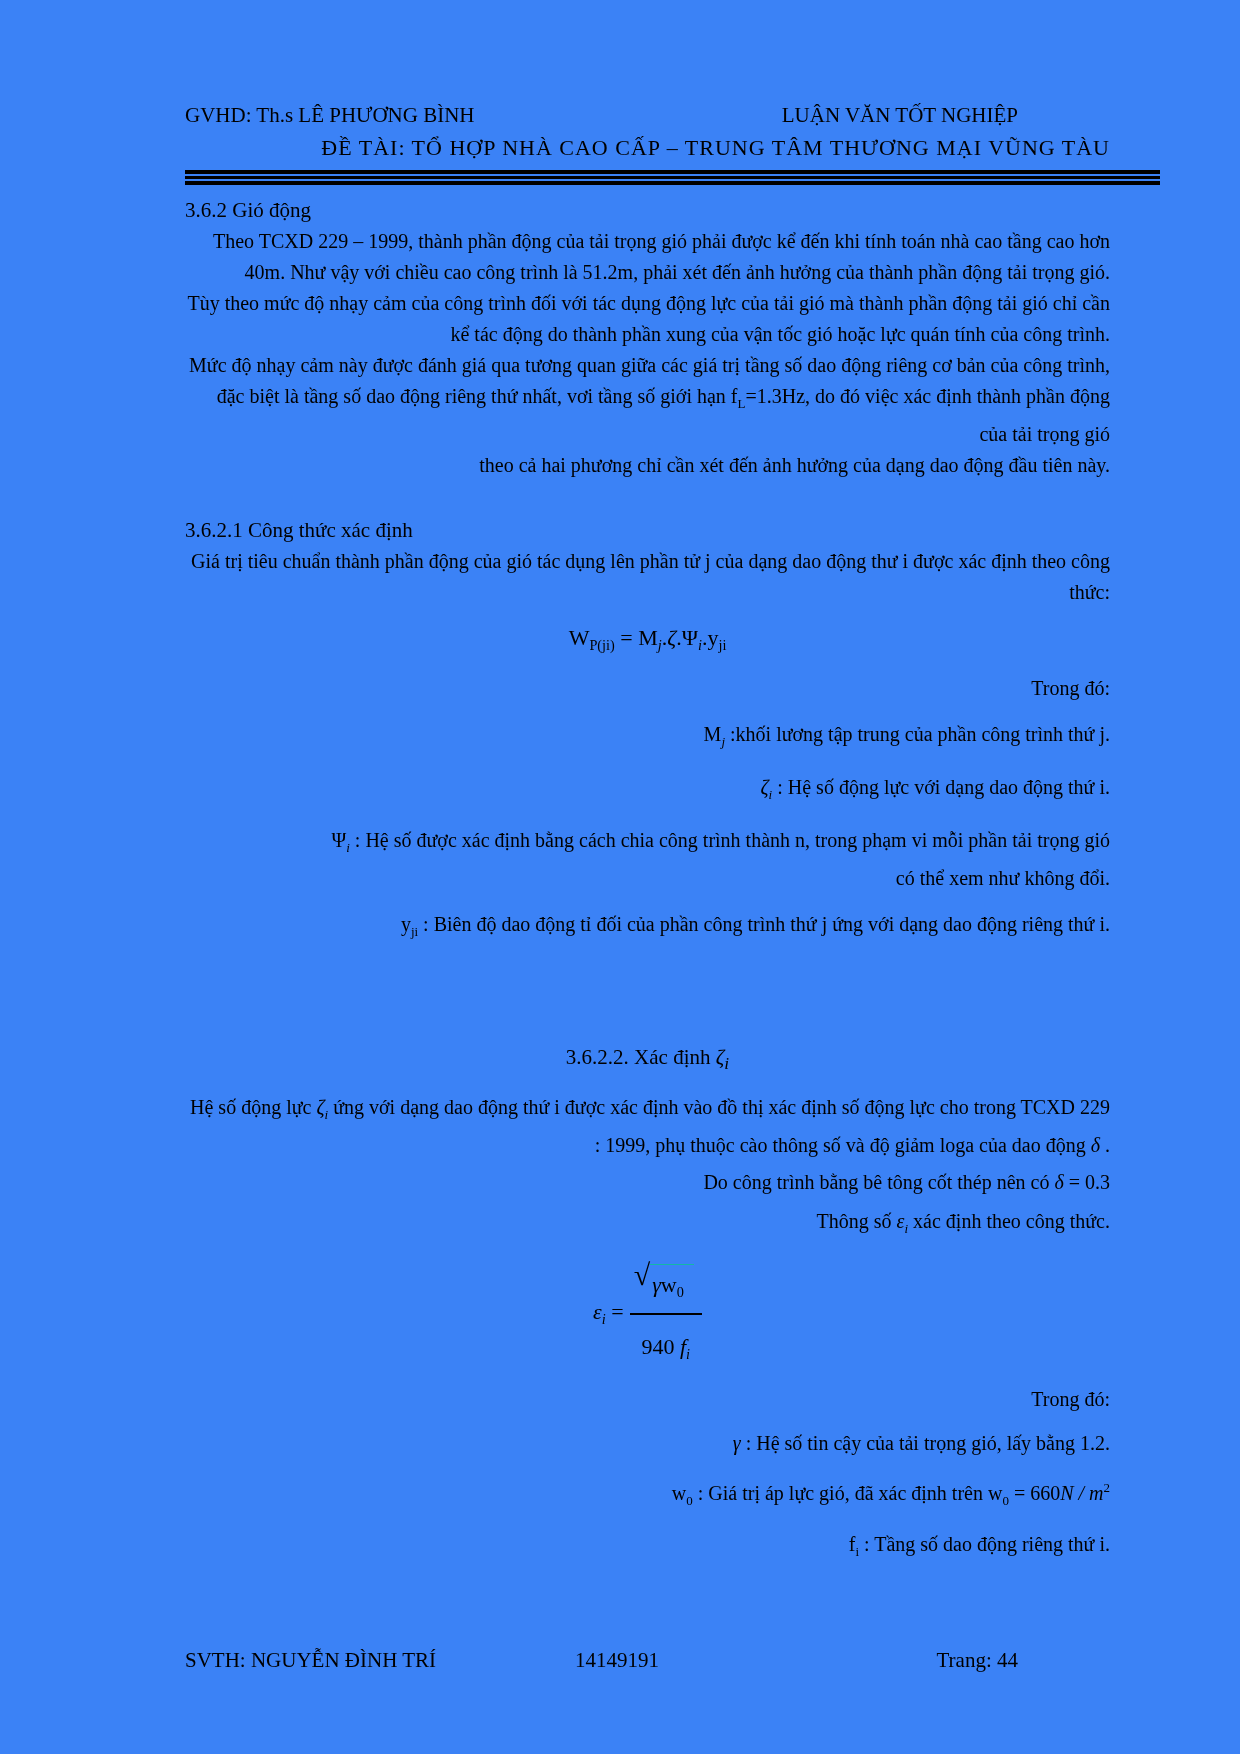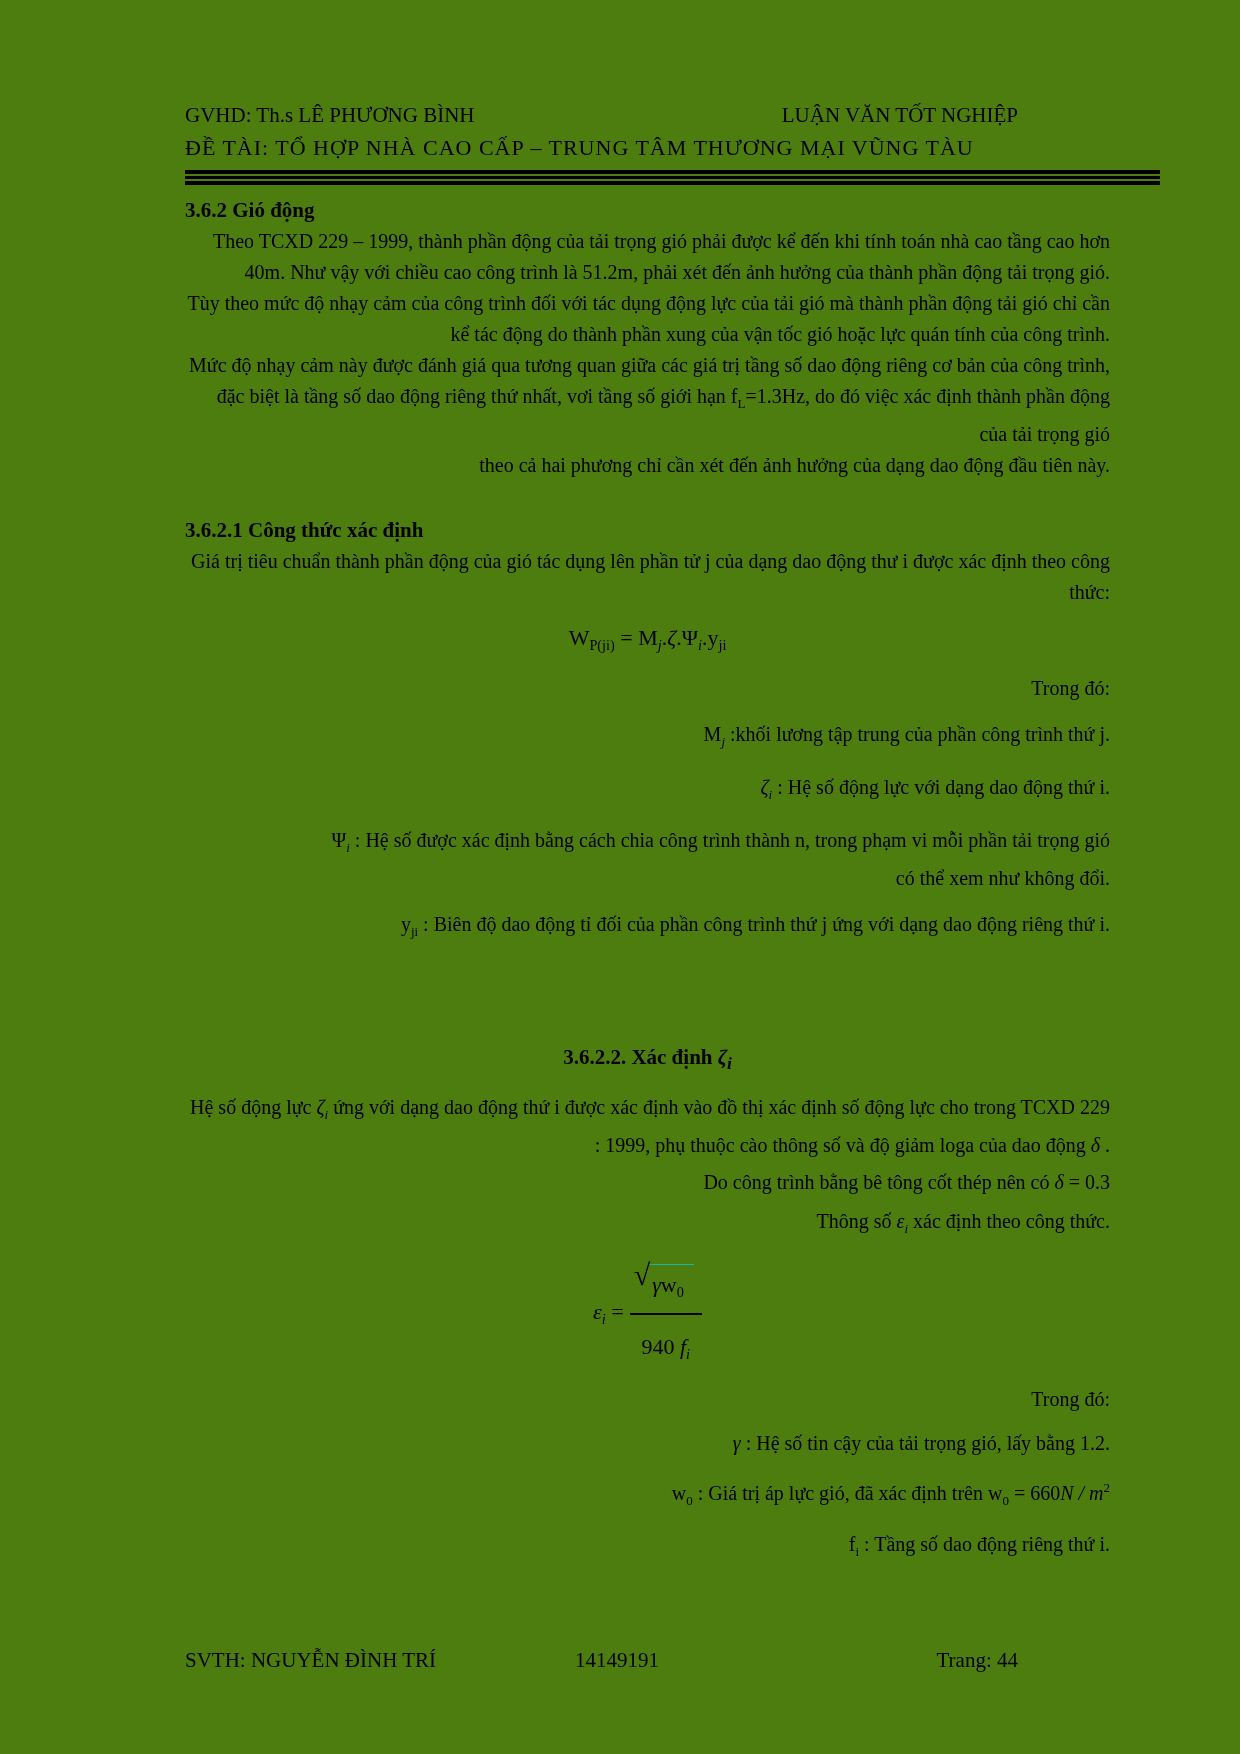--- a/index.html
+++ b/index.html
@@ -1,35 +1,35 @@
 <!DOCTYPE html>
 <html><head>
 <meta charset="utf-8">
 <style>
   html,body{margin:0;padding:0;background:#e8e8e8;}
   .page{
     position:relative;
     width:1240px;height:1754px;
-    background:#4d7c0f;
+    background:#3b82f6;
     font-family:"Liberation Serif", serif;
     color:#000;
     margin:0 auto;
     overflow:hidden;
   }
   .content{position:absolute;left:185px;top:100px;width:925px;}
   .hdr-row{display:flex;justify-content:space-between;font-size:21px;line-height:30px;white-space:nowrap;}
   .hdr-row .hdr-right{padding-right:92px;}
-  .hdr-sub{text-align:left;font-size:22px;line-height:31px;letter-spacing:1px;margin-top:2px;white-space:nowrap;}
+  .hdr-sub{text-align:right;font-size:22px;line-height:31px;letter-spacing:1px;margin-top:2px;white-space:nowrap;}
   .rule{width:975px;margin-top:7px;}
   .rule div{background:#000;}
   .rule .a{height:4px;margin-bottom:2px;}
   .rule .b{height:3px;margin-bottom:2px;}
   .rule .c{height:4px;}
   p{margin:0;font-size:20px;line-height:31px;text-align:right;}
-  .h-sec{margin:0;font-size:21px;line-height:31px;font-weight:bold;}
+  .h-sec{margin:0;font-size:21px;line-height:31px;font-weight:normal;}
   .mt10{margin-top:10px;}
   .mt30{margin-top:34px;}
   .mt90{margin-top:95px;text-align:center;}
   .indent-sm{padding-left:6px;}
   .def{margin-top:15px;text-indent:125px;}
   .def2{margin-top:13px;padding-left:6px;}
   .trongdo{margin-top:8px;}
   .formula{margin:12px 0 10px;text-align:center;font-size:22px;line-height:36px;}
   .formula sub, p sub{font-size:0.65em;}
   .formula sup, p sup{font-size:0.65em;}

